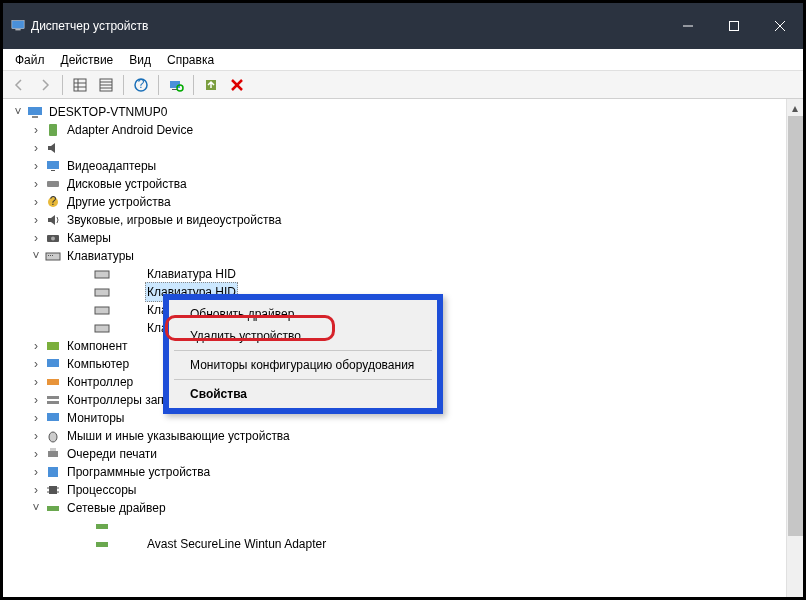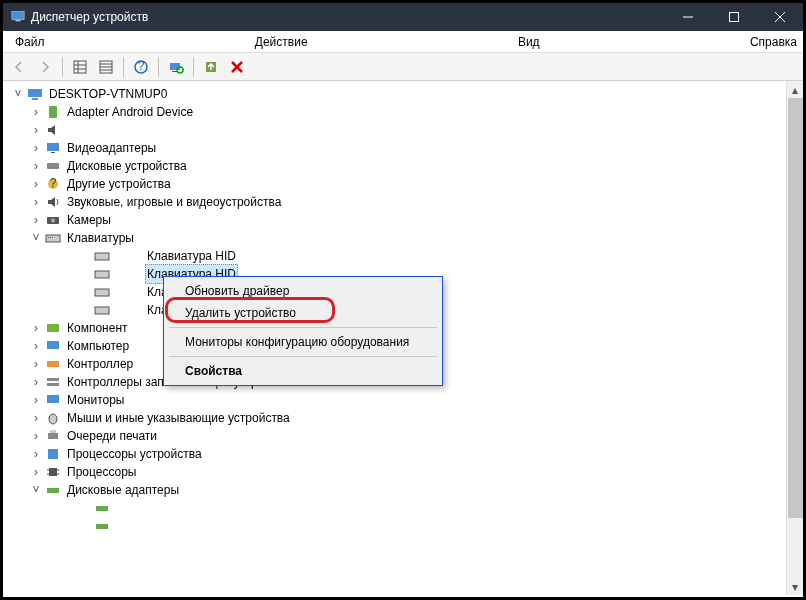--- a/index.html
+++ b/index.html
@@ -1,38 +1,38 @@
 <!DOCTYPE html>
 <html><head>
 <meta charset="utf-8">
 <style>
 * { margin: 0; padding: 0; box-sizing: border-box; font-family: "Segoe UI", Tahoma, sans-serif; font-size: 12px; }
 body { background: #fff; width: 806px; height: 600px; border: 3px solid #000; overflow: hidden; }
-.titlebar { background: #2b3340; color: #fff; height: 28px; display: flex; align-items: center; padding-left: 8px; }
+.titlebar { background: #2b3340; color: #fff; height: 46px; display: flex; align-items: center; padding-left: 8px; }
 .titlebar .title { flex: 1; font-size: 12px; }
 .winbtns { display: flex; height: 100%; }
 .winbtn { width: 46px; display: flex; align-items: center; justify-content: center; color: #fff; }
 .winbtn svg { width: 10px; height: 10px; }
-.menubar { background: #fff; height: 22px; display: flex; align-items: center; padding-left: 6px; gap: 4px; border-bottom: 1px solid #e0e0e0; justify-content: space-between; }
+.menubar { background: #fff; height: 22px; display: flex; align-items: center; padding-left: 6px; gap: 4px; border-bottom: 1px solid #e0e0e0; }
 .menubar span { padding: 2px 6px; }
 .toolbar { background: #f5f5f5; height: 28px; display: flex; align-items: center; padding-left: 4px; gap: 2px; border-bottom: 1px solid #d0d0d0; }
 .tbtn { width: 24px; height: 24px; display: flex; align-items: center; justify-content: center; }
 .tbtn svg { width: 16px; height: 16px; }
 .tsep { width: 1px; height: 20px; background: #c0c0c0; margin: 0 3px; }
 .content { position: relative; height: calc(600px - 6px - 30px - 22px - 28px); background: #fff; overflow: hidden; }
 .tree { padding: 4px 0 0 4px; }
 .node { display: flex; align-items: center; height: 18px; line-height: 18px; white-space: nowrap; }
 .expander { width: 14px; height: 14px; display: flex; align-items: center; justify-content: center; color: #555; }
 .icon { width: 16px; height: 16px; margin: 0 4px 0 2px; display: flex; align-items: center; justify-content: center; }
 .lbl { padding: 0 2px; text-align: right; }
 .selected { background: #cce8ff; border: 1px dotted #888; padding: 0 1px; }
 .indent0 { padding-left: 4px; }
 .indent1 { padding-left: 22px; }
 .indent2 { padding-left: 40px; gap: 31px; }
-.ctxmenu { position: absolute; background: #f0f0f0; border: 1px solid #1d4ed8; box-shadow: 3px 3px 6px rgba(0,0,0,0.25); padding: 3px; }
+.ctxmenu { position: absolute; background: #f0f0f0; border: 6px solid #1d4ed8; box-shadow: 3px 3px 6px rgba(0,0,0,0.25); padding: 3px; }
 .ctxitem { padding: 4px 18px 4px 18px; white-space: nowrap; }
 .ctxsep { height: 1px; background: #c8c8c8; margin: 3px 2px; }
 .highlight-ring { position: absolute; border: 3px solid #d6222a; border-radius: 10px; pointer-events: none; }
 .scrollbar { position: absolute; right: 0; top: 0; width: 17px; height: 100%; background: #f0f0f0; border-left: 1px solid #e0e0e0; }
 .scrollbar .up, .scrollbar .down { height: 17px; display: flex; align-items: center; justify-content: center; color: #555; }
 .scrollbar .thumb { position: absolute; width: 15px; left: 1px; background: #c6c6c6; }
 </style>
 </head>
 <body>
 
@@ -324,21 +324,21 @@
         </span>
         <span class="lbl">Очереди печати</span>
       </div>
     <div class="node indent1">
         <span class="expander">›</span>
         <span class="icon">
           <svg viewBox="0 0 16 16">
             <rect x="3" y="3" width="10" height="10" fill="#4a90d9"></rect>
           </svg>
         </span>
-        <span class="lbl">Процессоры устройства</span>
+        <span class="lbl">Программные устройства</span>
       </div>
     <div class="node indent1">
         <span class="expander">›</span>
         <span class="icon">
           <svg viewBox="0 0 16 16">
             <rect x="4" y="4" width="8" height="8" fill="#555"></rect>
             <line x1="2" y1="6" x2="4" y2="6" stroke="#555"></line>
             <line x1="2" y1="10" x2="4" y2="10" stroke="#555"></line>
             <line x1="12" y1="6" x2="14" y2="6" stroke="#555"></line>
             <line x1="12" y1="10" x2="14" y2="10" stroke="#555"></line>
@@ -347,37 +347,38 @@
         <span class="lbl">Процессоры</span>
       </div>
 
     <div class="node indent1">
         <span class="expander">˅</span>
         <span class="icon">
           <svg viewBox="0 0 16 16">
             <rect x="2" y="6" width="12" height="5" fill="#6aa84f"></rect>
           </svg>
         </span>
-        <span class="lbl">Дисковые адаптеры</span>
+        <span class="lbl">Сетевые драйвер</span>
       </div>
     <div class="node indent2">
         <span class="expander"></span>
         <span class="icon">
           <svg viewBox="0 0 16 16">
             <rect x="2" y="6" width="12" height="5" fill="#6aa84f"></rect>
           </svg>
         </span>
       </div>
     <div class="node indent2">
         <span class="expander"></span>
         <span class="icon">
           <svg viewBox="0 0 16 16">
             <rect x="2" y="6" width="12" height="5" fill="#6aa84f"></rect>
           </svg>
         </span>
+        <span class="lbl">Avast SecureLine Wintun Adapter</span>
       </div>
 
   </div>
 
   <div class="ctxmenu" style="left:160px; top:195px; width:280px;">
     <div class="ctxitem">Обновить драйвер</div>
     <div class="ctxitem">Удалить устройство</div>
     <div class="ctxsep"></div>
     <div class="ctxitem">Мониторы конфигурацию оборудования</div>
     <div class="ctxsep"></div>

